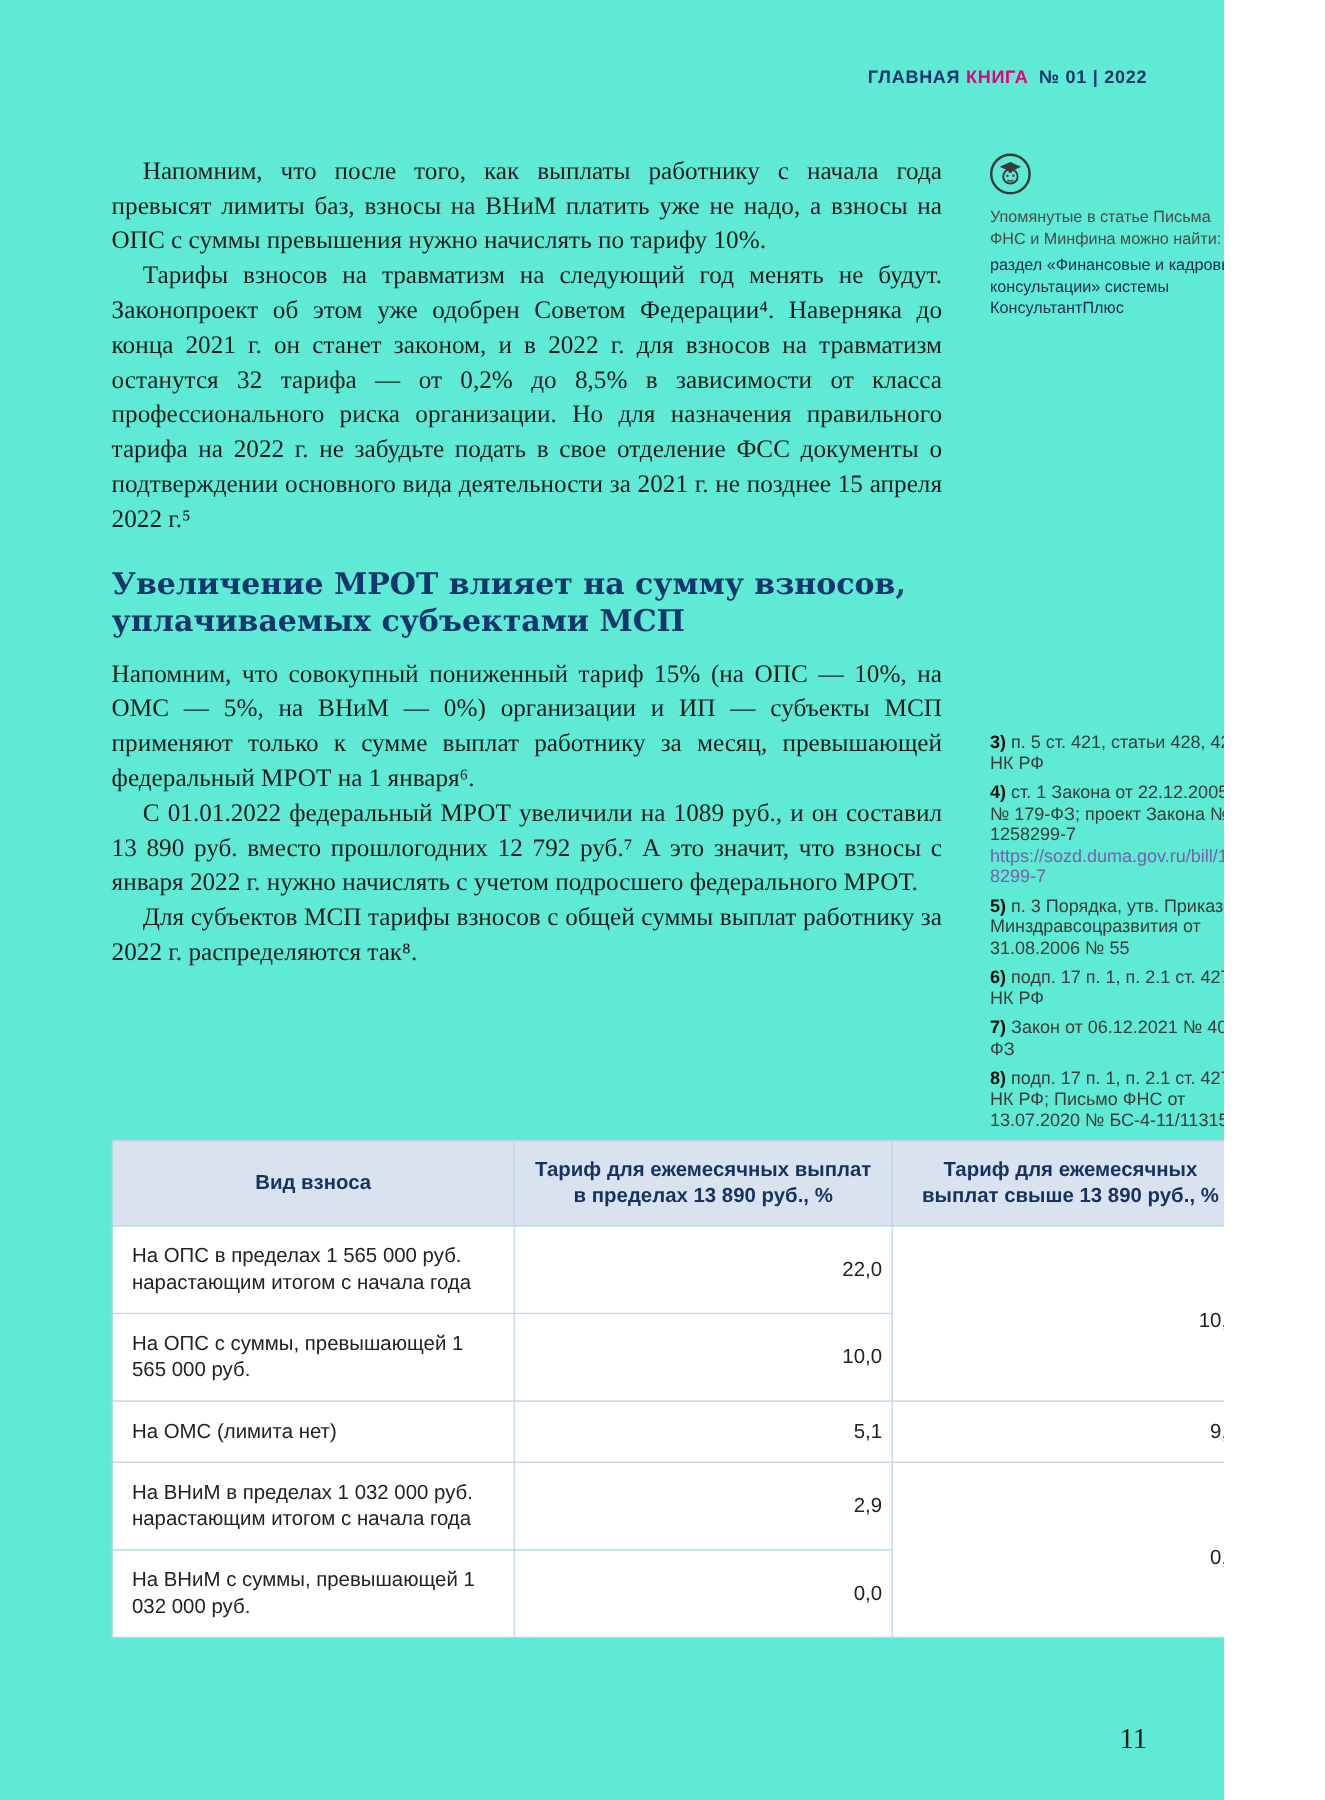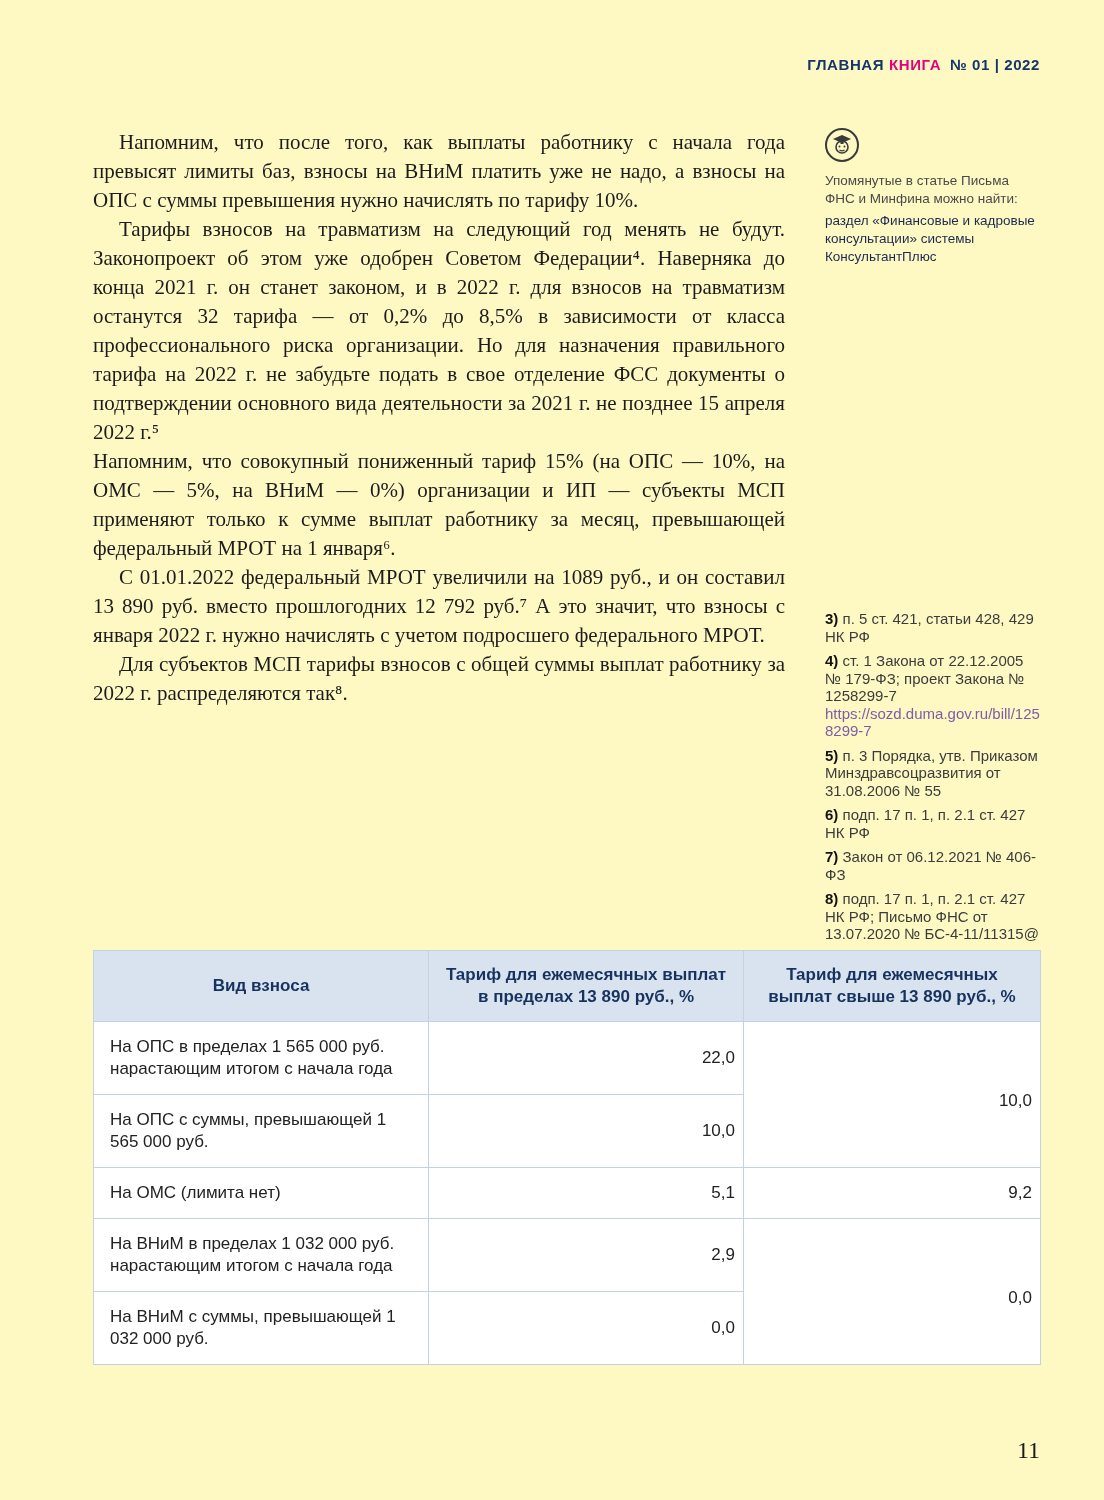--- a/index.html
+++ b/index.html
@@ -1,17 +1,17 @@
 <!DOCTYPE html>
 <html lang="ru"><head>
 <meta charset="utf-8">
 <style>
   html,body { margin:0; padding:0; background:#ffffff; }
   .page {
-    position:relative; width:1104px; height:1500px; background:#fef9c3;
+    position:relative; width:1020px; height:1500px; background:#5eead4;
     overflow:hidden;
     font-family:"Liberation Serif","DejaVu Serif",serif; color:#1a1a1a;
   }
 
   
   .masthead {
     position:absolute; top:56px; right:64px;
     font-family:"Liberation Sans","DejaVu Sans",sans-serif;
     font-size:15px; letter-spacing:0.6px; white-space:nowrap;
   }
@@ -90,20 +90,21 @@
     <span class="brand-pink">КНИГА</span>
     <span class="issue">№ 01 | 2022</span>
   </div>
 
   <div class="content">
 
     <div class="main-col">
       <p class="indent">Напомним, что после того, как выплаты работнику с начала года превысят лимиты баз, взносы на ВНиМ платить уже не надо, а взносы на ОПС с суммы превышения нужно начислять по тарифу 10%.</p>
       <p class="indent">Тарифы взносов на травматизм на следующий год менять не будут. Законопроект об этом уже одобрен Советом Федерации⁴. Наверняка до конца 2021 г. он станет законом, и в 2022 г. для взносов на травматизм останутся 32 тарифа — от 0,2% до 8,5% в зависимости от класса профессионального риска организации. Но для назначения правильного тарифа на 2022 г. не забудьте подать в свое отделение ФСС документы о подтверждении основного вида деятельности за 2021 г. не позднее 15 апреля 2022 г.⁵</p>
 
+      <h2 class="section-heading">Увеличение МРОТ влияет на сумму взносов, уплачиваемых субъектами МСП</h2>
 
       <p>Напомним, что совокупный пониженный тариф 15% (на ОПС — 10%, на ОМС — 5%, на ВНиМ — 0%) организации и ИП — субъекты МСП применяют только к сумме выплат работнику за месяц, превышающей федеральный МРОТ на 1 января⁶.</p>
       <p class="indent">С 01.01.2022 федеральный МРОТ увеличили на 1089 руб., и он составил 13 890 руб. вместо прошлогодних 12 792 руб.⁷ А это значит, что взносы с января 2022 г. нужно начислять с учетом подросшего федерального МРОТ.</p>
       <p class="indent">Для субъектов МСП тарифы взносов с общей суммы выплат работнику за 2022 г. распределяются так⁸.</p>
     </div>
 
     <div class="side-col">
 
       <div>
         <div class="consult-icon">

